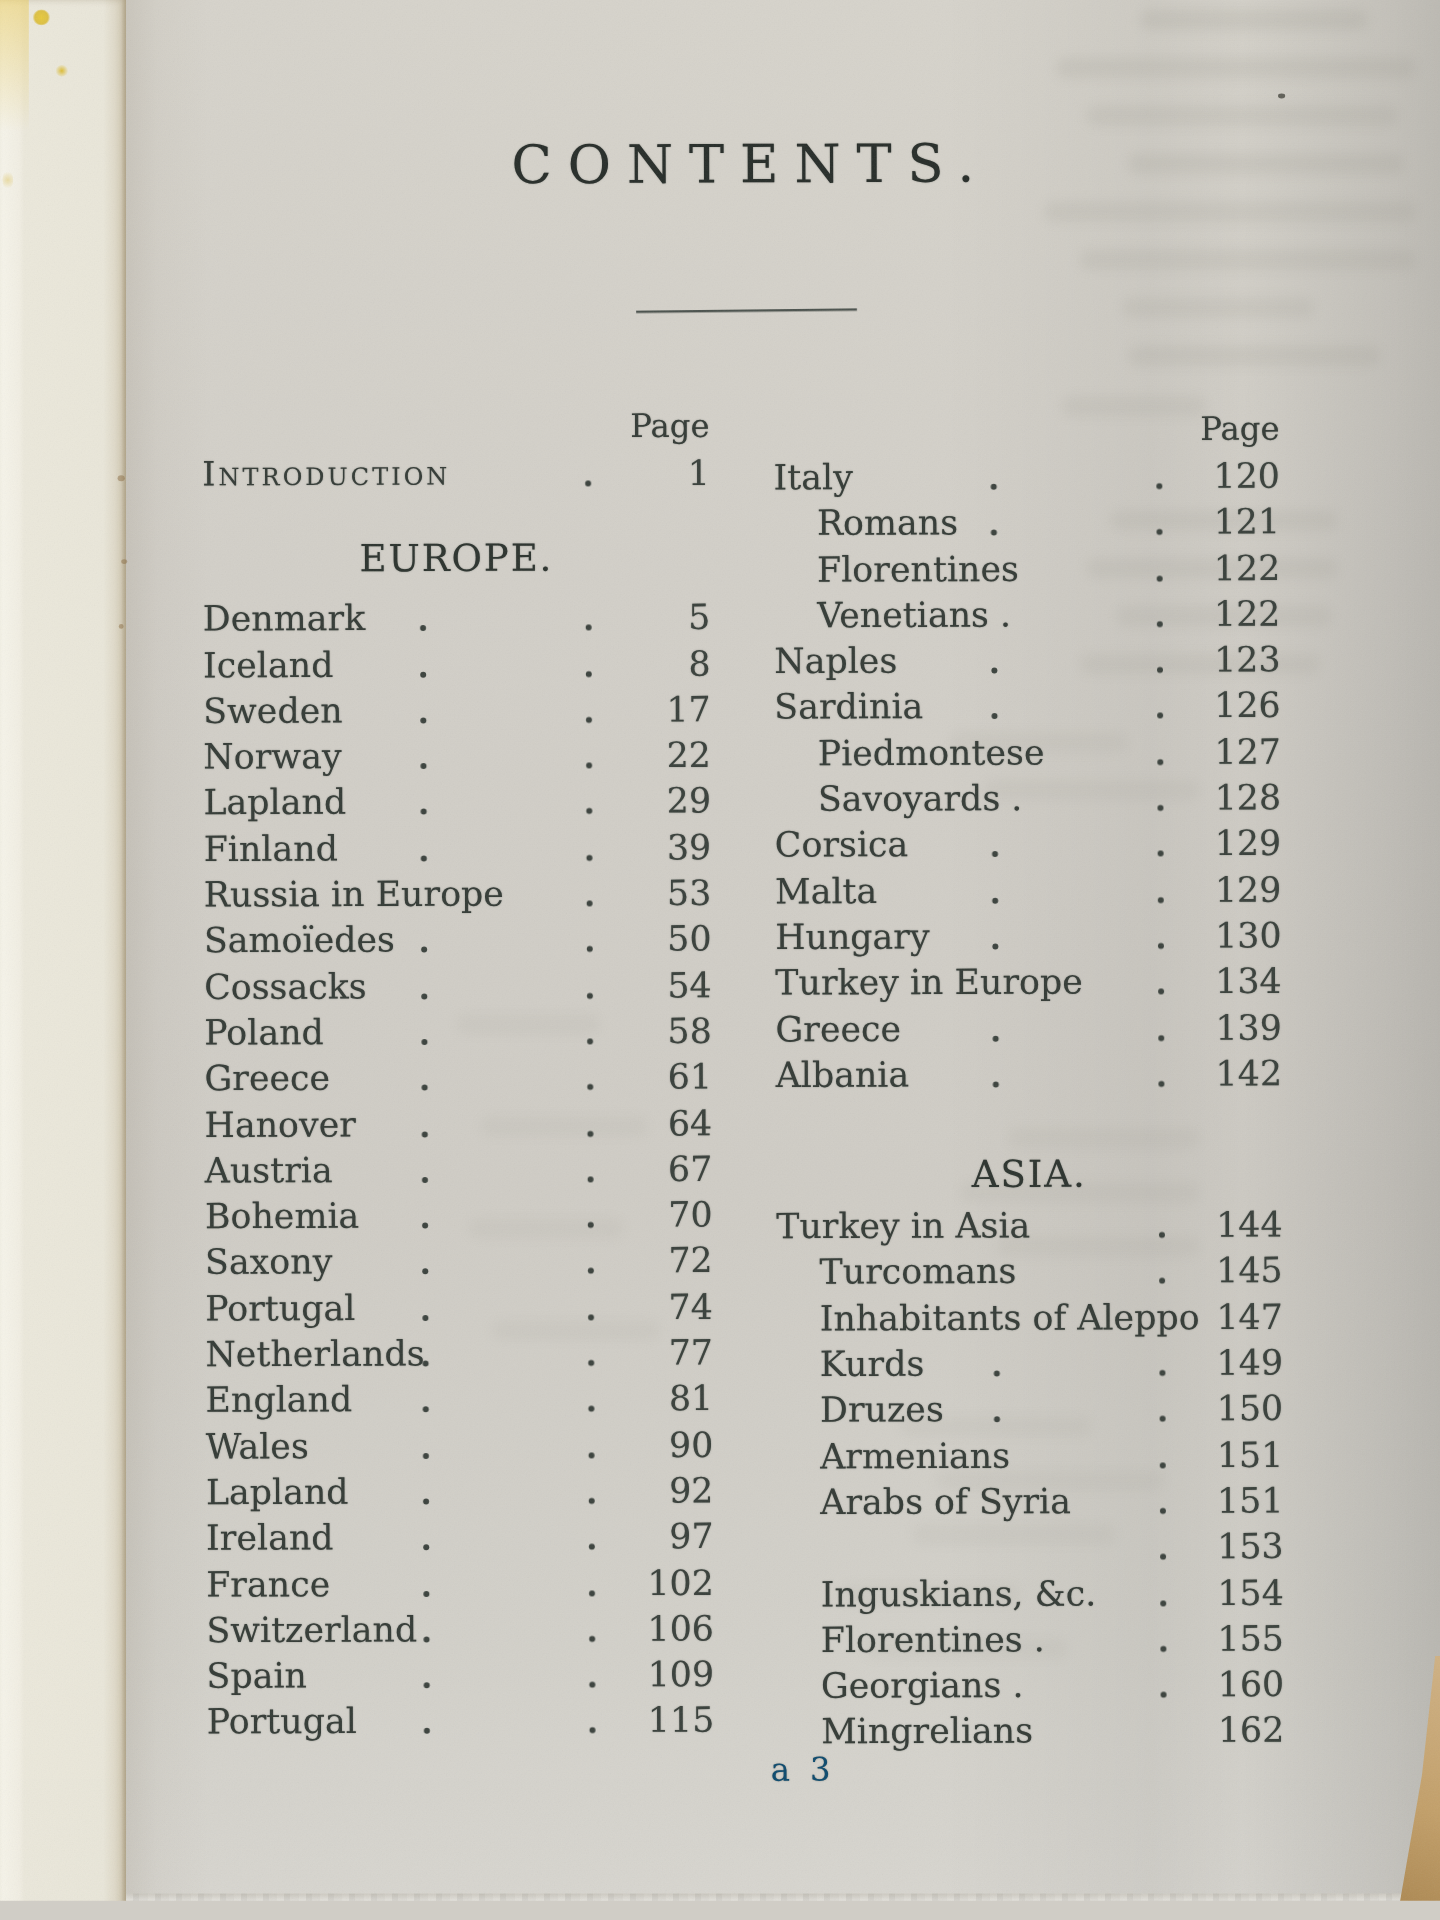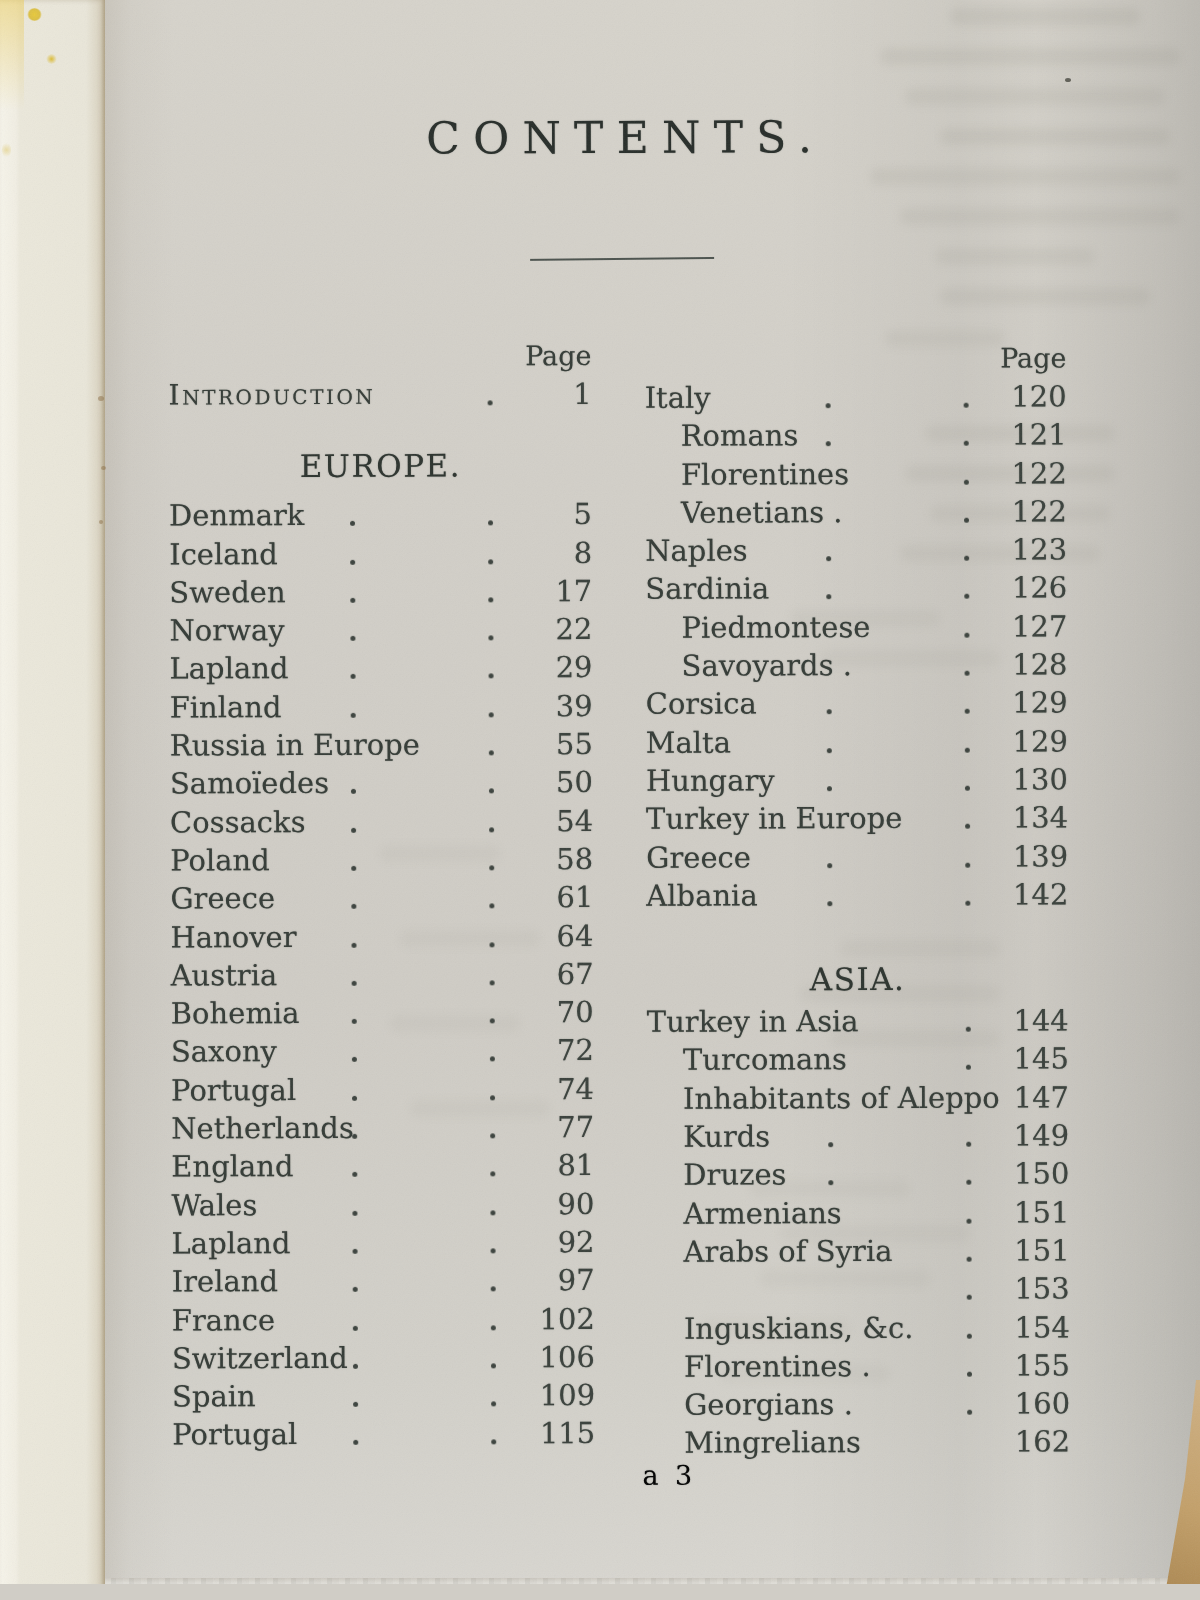--- a/index.html
+++ b/index.html
@@ -68,21 +68,21 @@
 
   .row{position:relative;height:38.3px;font-size:29px;}
   .row .lbl{position:absolute;left:0;top:0;line-height:38.3px;white-space:pre;}
   .row.ind .lbl{left:36px;}
   .row.sc .lbl{font-variant:small-caps;letter-spacing:2.5px;font-size:28px;}
   .row .num{position:absolute;right:0;top:0;line-height:38.3px;color:#39403b;}
   .dot{position:absolute;top:25px;width:5px;height:5px;border-radius:50%;background:#3b423d;filter:blur(0.4px);}
   .dot.d1{left:181px;}
   .dot.d2{left:319px;}
 
-  .sig{position:absolute;left:640px;top:1460px;font-size:27px;letter-spacing:4px;color:#000000;}
+  .sig{position:absolute;left:640px;top:1460px;font-size:27px;letter-spacing:4px;color:#0c4a6e;}
 </style>
 </head>
 <body>
 
 <div class="photo">
 
   <div class="book-page"></div>
   <div class="adjacent-strip"></div>
   <div class="strip-top-tint"></div>
   <div class="bottom-strip"></div>
@@ -171,21 +171,21 @@
           </div>
           <div class="row">
             <span class="lbl">Finland</span>
             <span class="dot d1"></span>
             <span class="dot d2"></span>
             <span class="num">39</span>
           </div>
           <div class="row">
             <span class="lbl">Russia in Europe</span>
             <span class="dot d2"></span>
-            <span class="num">55</span>
+            <span class="num">53</span>
           </div>
           <div class="row">
             <span class="lbl">Samoïedes</span>
             <span class="dot d1"></span>
             <span class="dot d2"></span>
             <span class="num">50</span>
           </div>
           <div class="row">
             <span class="lbl">Cossacks</span>
             <span class="dot d1"></span>

